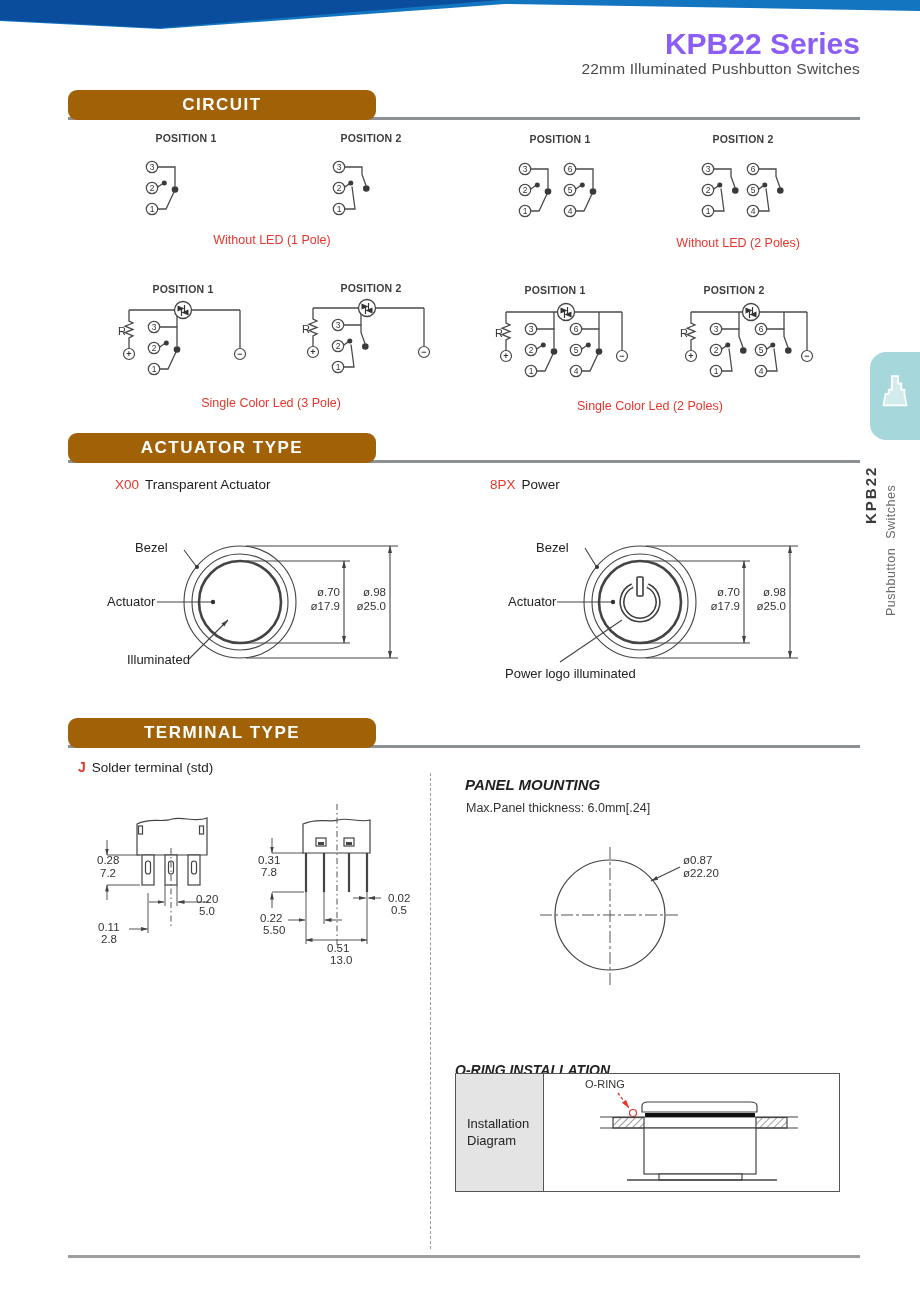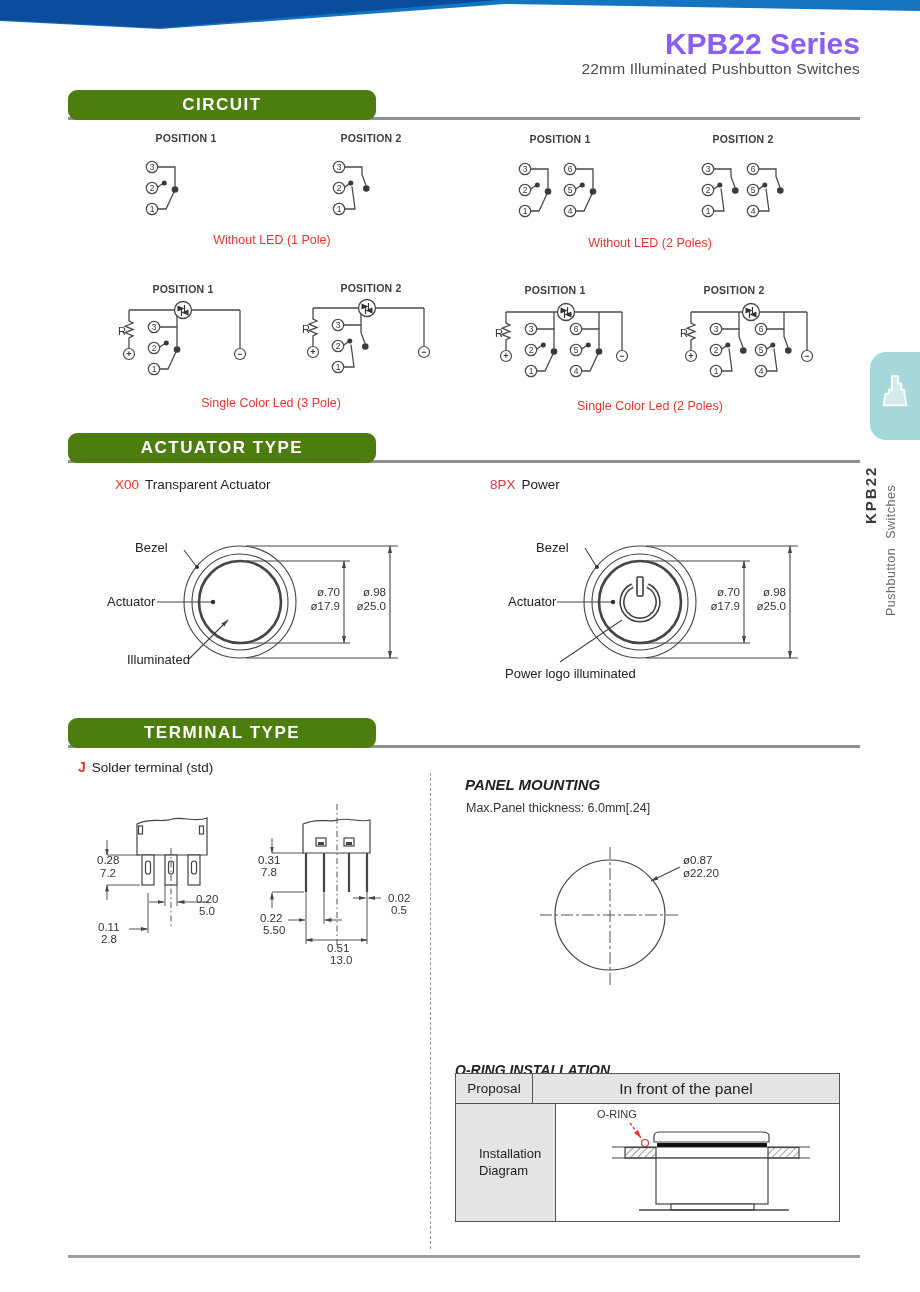--- a/index.html
+++ b/index.html
@@ -1,21 +1,21 @@
 <!DOCTYPE html>
 <html><head>
 <meta charset="utf-8">
 <style>
   html,body{margin:0;padding:0;background:#fff;}
   #page{position:relative;width:920px;height:1292px;background:#fff;overflow:hidden;
         font-family:"Liberation Sans", sans-serif;}
   .abs{position:absolute;}
   .title{font-size:30px;font-weight:bold;color:#8b5cf6;text-align:right;}
   .subtitle{font-size:15.5px;color:#4a4a4a;text-align:right;letter-spacing:.2px;}
-  .sec-box{width:308px;height:30px;background:#4d7c0f;border-radius:9px;
+  .sec-box{width:308px;height:30px;background:#a16207;border-radius:9px;
            color:#fff;font-size:17px;font-weight:bold;letter-spacing:1.5px;
            display:flex;align-items:center;justify-content:center;z-index:2;}
   .sec-line{width:792px;height:3px;background:#8e9194;z-index:1;}
   .pos-label{width:90px;text-align:center;font-size:10.5px;font-weight:bold;color:#3d3d3d;letter-spacing:.2px;}
   .red-cap{width:300px;text-align:center;font-size:12.5px;color:#e8362e;}
   .code-line{font-size:13.5px;color:#1d1d1d;}
   .code-red{color:#e8362e;margin-right:6px;}
   .pm-title{font-size:15px;font-weight:bold;font-style:italic;color:#222;}
   .pm-note{font-size:12.5px;color:#333;text-align:right;}
   .divider{border-left:1.4px dashed #9a9a9a;width:0;}
@@ -28,21 +28,21 @@
   
   .otable{width:383px;border:1.4px solid #555;display:flex;flex-direction:column;background:#fff;}
   .otr{display:flex;}
   .oth{background:#e4e4e4;display:flex;align-items:center;justify-content:center;}
   .oc1{width:76px;border-right:1.4px solid #555;flex:none;}
   .oc2{flex:1;}
   .ohead{height:29px;border-bottom:1.4px solid #555;}
   .obody{height:117px;}
   .oprop{font-size:13.5px;color:#222;}
   .ofront{font-size:15.5px;color:#222;}
-  .oinst{font-size:13px;color:#222;justify-content:flex-start;padding-left:23px;line-height:1.25;}
+  .oinst{font-size:13px;color:#222;justify-content:flex-start;padding-left:11px;line-height:1.25;}
   .obody-diag{position:relative;background:#fff;}
   svg text{font-family:"Liberation Sans", sans-serif;}
   .tnum{font-size:8.5px;fill:#333;text-anchor:middle;}
   .ssym{font-size:9px;fill:#333;text-anchor:middle;font-weight:bold;}
   .rlab{font-size:11px;fill:#333;}
   .dlab{font-size:11.5px;fill:#333;}
   .llab{font-size:13px;fill:#222;}
   .olab{font-size:11px;fill:#333;}
 </style>
 </head>
@@ -145,21 +145,21 @@
       <use href="#pw2" x="48" y="4"></use>
     <text class="tnum" x="10" y="14">3</text>
     <text class="tnum" x="10" y="35">2</text>
     <text class="tnum" x="10" y="56">1</text>
     <text class="tnum" x="55" y="14">6</text>
     <text class="tnum" x="55" y="35">5</text>
     <text class="tnum" x="55" y="56">4</text>
   </svg>
 
   <div class="abs red-cap" style="left:122px;top:233px;">Without LED (1 Pole)</div>
-  <div class="abs red-cap" style="left:500px;top:236px;">Without LED (2 Poles)</div>
+  <div class="abs red-cap" style="left:500px;top:236px;text-align:right;">Without LED (2 Poles)</div>
 
   <div class="abs pos-label" style="left:138px;top:283px;">POSITION 1</div>
   <div class="abs pos-label" style="left:326px;top:282px;">POSITION 2</div>
   <div class="abs pos-label" style="left:510px;top:284px;">POSITION 1</div>
   <div class="abs pos-label" style="left:689px;top:284px;">POSITION 2</div>
 
   <svg class="abs" style="left:117px;top:294px" width="132" height="90">
     <g stroke="#4a4a4a" stroke-width="1.3" fill="none">
       <path d="M12,16 H123"></path>
       <path d="M12,16 V27 l4,2 l-8,3.2 l8,3.2 l-8,3.2 l8,3.2 l-4,2 V54.5"></path>
@@ -413,24 +413,20 @@
       <line x1="80" y1="12" x2="80" y2="150"></line>
     </g>
     <path d="M150,32 L121,46" fill="none" stroke="#444" stroke-width="1.1" marker-end="url(#arr)"></path>
     <text class="dlab" x="153" y="29">ø0.87</text>
     <text class="dlab" x="153" y="42">ø22.20</text>
   </svg>
 
   <div class="abs pm-title" style="left:455px;top:1062px;font-size:14px;">O-RING INSTALLATION</div>
 
   <div class="abs otable" style="left:455px;top:1073px;">
-    <div class="otr ohead">
-      <div class="oth oc1 oprop">Proposal</div>
-      <div class="oth oc2 ofront">In front of the panel</div>
-    </div>
     <div class="otr obody">
       <div class="oth oc1 oinst">Installation Diagram</div>
       <div class="oc2 obody-diag">
         <svg class="abs" style="left:0;top:0" width="305" height="115">
           <text class="olab" x="41" y="14">O-RING</text>
           <line x1="74" y1="19" x2="85" y2="34" stroke="#e8362e" stroke-width="1.3" stroke-dasharray="3 2" marker-end="url(#arrR)"></line>
           <circle cx="89" cy="39" r="3.5" fill="none" stroke="#e8362e" stroke-width="1.2"></circle>
           <g fill="none" stroke="#444" stroke-width="1.2">
             <path d="M98,38 V32 Q98,28 104,28 L206,28 Q213,28 213,32 V38 Z" fill="#fff"></path>
             <line x1="56" y1="43" x2="254" y2="43"></line>

